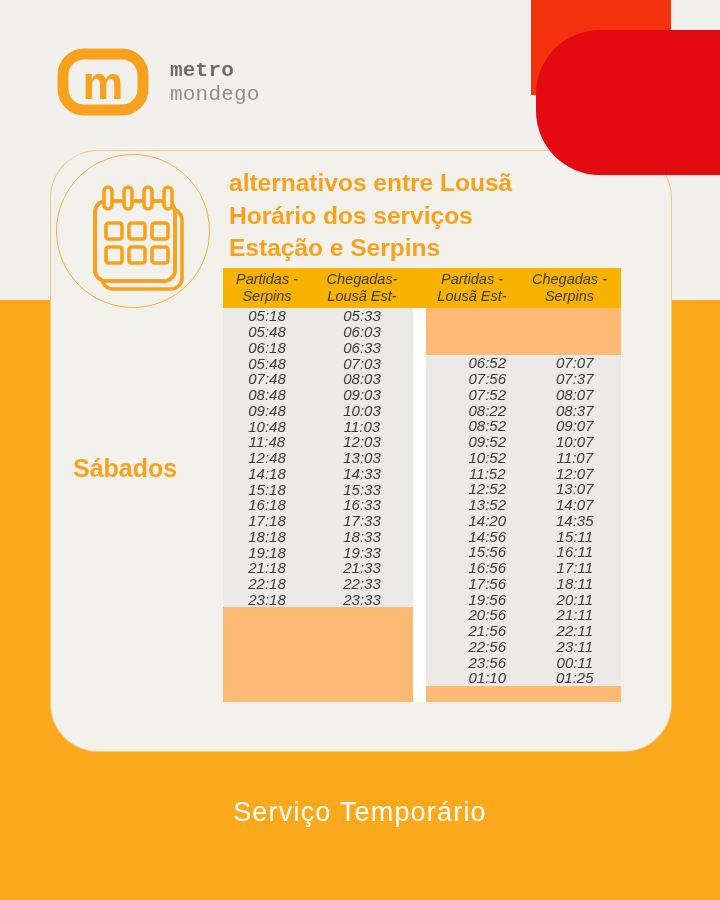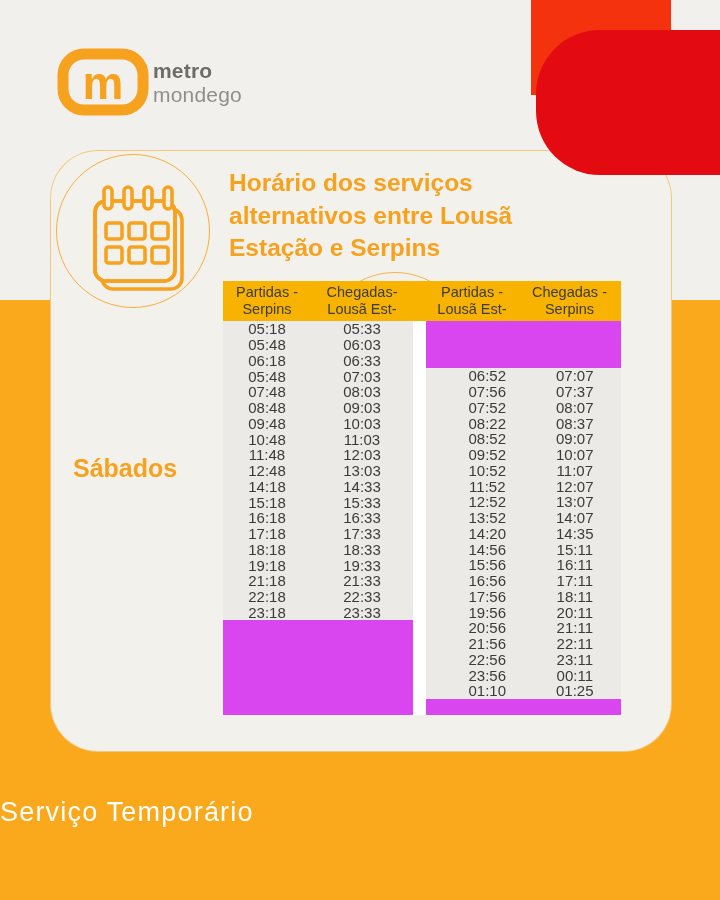--- a/index.html
+++ b/index.html
@@ -10,21 +10,21 @@
   .top-band{position:absolute;left:0;top:0;width:720px;height:300px;background:#F2F0EC;}
 
   
   .red-bright{position:absolute;left:531px;top:0;width:140px;height:95px;background:#F4330E;z-index:5;}
   .red-dark{position:absolute;left:536px;top:30px;width:184px;height:145px;background:#E30A12;
             border-radius:64px 0 0 64px;z-index:6;}
 
   
   .logo{position:absolute;left:57px;top:48px;display:flex;align-items:center;z-index:2;}
   .logo-mark{width:92px;height:68px;}
-  .logo-text{margin-left:4px;line-height:1;}
+  .logo-text{margin-left:21px;line-height:1;font-family:Liberation Mono, monospace;}
   .logo-line1{font-weight:bold;font-size:21px;color:#6E6C69;letter-spacing:.2px;}
   .logo-line2{font-weight:400;font-size:21px;color:#918F8B;margin-top:3px;letter-spacing:.2px;}
 
   
   .card{position:absolute;left:50px;top:150px;width:620px;height:600px;background:#F3F1EC;
         border:1px solid rgba(246,166,36,.55);border-radius:48px;z-index:3;}
 
   
   .cal-circle{position:absolute;left:5px;top:3px;width:152px;height:152px;border-radius:50%;
               border:1px solid rgba(247,162,30,.85);}
@@ -35,40 +35,40 @@
                border:1px solid rgba(244,164,37,.8);z-index:1;}
 
   
   .title{position:absolute;left:178px;top:16px;width:360px;font-weight:bold;font-size:24.5px;
          line-height:32.5px;color:#F7A21E;z-index:2;}
 
   
   .day-label{position:absolute;left:22px;top:268px;font-weight:bold;font-size:25px;color:#F7A21E;margin-top:35px;}
 
   
-  .ttable{position:absolute;left:172px;top:130px;width:398px;z-index:2;}
+  .ttable{position:absolute;left:172px;top:117px;width:398px;z-index:2;font-style:italic;}
   .thead{display:flex;background:#F8B301;height:40px;align-items:center;}
   .thcell{display:flex;flex-direction:column;justify-content:center;text-align:center;
           font-size:14.5px;line-height:17.5px;color:#3C3C3B;height:40px;}
   .th0{width:88px;} .th1{width:102px;} .thgap{width:13px;} .th2{width:92px;} .th3{width:103px;}
-  .tbody{display:flex;background:#d946ef;height:394px;}
+  .tbody{display:flex;background:#fdba74;height:394px;}
   .col-left{width:190px;}
   .col-gutter{width:13px;background:#FFFFFF;}
   .col-right{width:195px;}
   .gray-block{background:#EBEAE6;}
   .col-right .gray-block{margin-top:47px;}
   .trow{display:flex;height:15.75px;align-items:center;}
   .tcell{display:block;text-align:center;font-size:15px;color:#3B3B3A;}
   .col-left .tcell:nth-child(1){width:88px;}
   .col-left .tcell:nth-child(2){width:102px;}
   .col-right .tcell:nth-child(1){width:92px;padding-left:20px;}
   .col-right .tcell:nth-child(2){width:103px;}
 
   
-  .footer-label{position:absolute;left:0;top:797px;width:720px;
+  .footer-label{position:absolute;left:0;top:797px;width:720px;text-align:center;
                 font-size:27px;letter-spacing:1.2px;color:#FEFEFE;font-weight:400;z-index:2;}
 </style>
 </head>
 <body>
 
 <div id="page">
 
   <div class="top-band"></div>
 
   <div class="red-bright"></div>
@@ -101,22 +101,22 @@
       <rect x="42" y="42" width="16" height="16" rx="2.5"></rect>
       <rect x="65" y="42" width="16" height="16" rx="2.5"></rect>
       <rect x="19" y="66" width="16" height="16" rx="2.5"></rect>
       <rect x="42" y="66" width="16" height="16" rx="2.5"></rect>
       <rect x="65" y="66" width="16" height="16" rx="2.5"></rect>
     </svg>
 
     <div class="deco-circle"></div>
 
     <div class="title">
+      <div>alternativos entre Lousã</div>
       <div>Horário dos serviços</div>
-      <div>alternativos entre Lousã</div>
       <div>Estação e Serpins</div>
     </div>
 
     <div class="day-label">Sábados</div>
 
     <div class="ttable">
       <div class="thead">
         <div class="thcell th0">
           <span>Partidas -</span>
           <span>Serpins</span>

